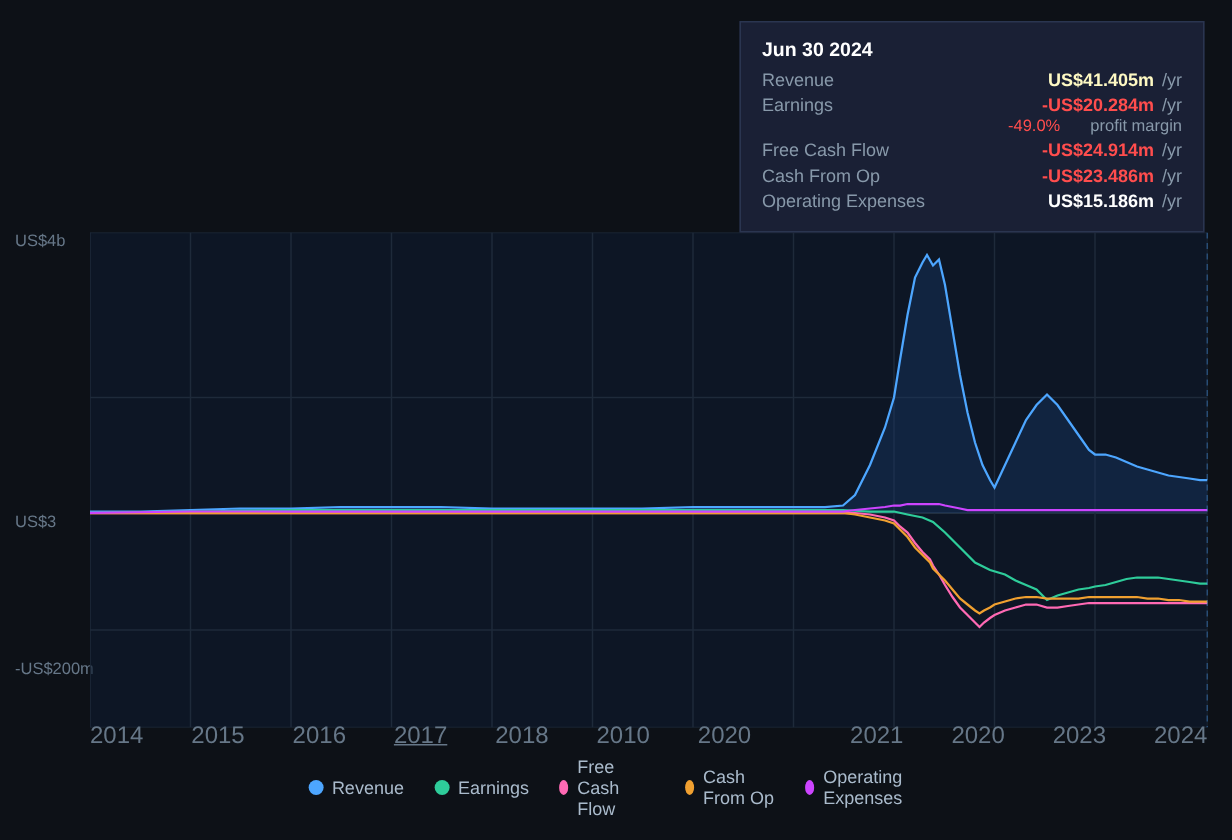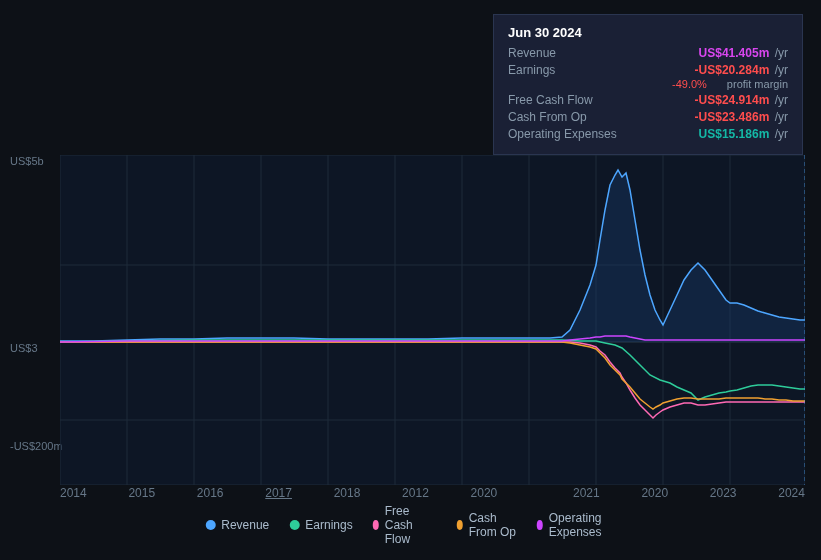--- a/index.html
+++ b/index.html
@@ -45,26 +45,26 @@
       justify-content: space-between;
       align-items: baseline;
       font-size: 12px;
       margin-bottom: 3px;
       color: #8899aa;
     }
 
     .tooltip-row .label { color: #8899aa; }
     .tooltip-row .value { font-weight: bold; }
     .tooltip-row .suffix { color: #8899aa; margin-left: 2px; }
-    .revenue-val { color: #d946ef; }
+    .revenue-val { color: #fef9c3; }
     .earnings-val { color: #ff4d4d; }
     .margin-val { color: #ff4d4d; }
     .fcf-val { color: #ff4d4d; }
     .cfo-val { color: #ff4d4d; text-align: right; }
-    .opex-val { color: #14b8a6; }
+    .opex-val { color: #ffffff; }
 
     .tooltip-sub {
       display: flex;
       justify-content: flex-end;
       font-size: 11px;
       color: #ff4d4d;
       margin-bottom: 3px;
       margin-top: -2px;
     }
 
@@ -73,21 +73,21 @@
       position: absolute;
       left: 10px;
       font-size: 11px;
       color: #667788;
     }
 
     
     .x-label {
       position: absolute;
       bottom: 60px;
-      font-size: 12px;
+      font-size: 16px;
       color: #667788;
       transform: translateX(-50%);
     }
 
     
     #legend {
       position: absolute;
       bottom: 14px;
       left: 50%;
       transform: translateX(-50%);
@@ -170,21 +170,21 @@
     </div>
     <div class="tooltip-row">
       <span class="label">Operating Expenses</span>
       <span>
         <span class="value opex-val">US$15.186m</span>
         <span class="suffix"> /yr</span>
       </span>
     </div>
   </div>
 
-  <div class="y-label" style="top:155px;">US$5b</div>
+  <div class="y-label" style="top:155px;">US$4b</div>
   <div class="y-label" style="top:342px;">US$3</div>
   <div class="y-label" style="top:440px;">-US$200m</div>
 
   <svg id="chart-svg" viewBox="0 0 745 330" preserveAspectRatio="none">
 
     <rect x="0" y="0" width="745" height="330" fill="#0d1b2e" opacity="0.6"></rect>
 
     <line x1="0" y1="0" x2="745" y2="0" class="grid-line"></line>
     <line x1="0" y1="110" x2="745" y2="110" class="grid-line"></line>
     <line x1="0" y1="187" x2="745" y2="187" class="zero-line" stroke="#2a3a4a" stroke-width="1.5"></line>
@@ -218,21 +218,21 @@
 
     <line x1="745" y1="0" x2="745" y2="330" stroke="#4da6ff" stroke-width="1" stroke-dasharray="4,3" opacity="0.7"></line>
   </svg>
 
   <div style="position:absolute; bottom:60px; left:60px; width:745px; display:flex; justify-content:space-between;">
     <span class="x-label" style="position:relative; transform:none; bottom:auto;">2014</span>
     <span class="x-label" style="position:relative; transform:none; bottom:auto;">2015</span>
     <span class="x-label" style="position:relative; transform:none; bottom:auto;">2016</span>
     <span class="x-label" style="position:relative; transform:none; bottom:auto;text-decoration:underline;">2017</span>
     <span class="x-label" style="position:relative; transform:none; bottom:auto;">2018</span>
-    <span class="x-label" style="position:relative; transform:none; bottom:auto;">2012</span>
+    <span class="x-label" style="position:relative; transform:none; bottom:auto;">2010</span>
     <span class="x-label" style="position:relative; transform:none; bottom:auto;">2020</span>
     <span class="x-label" style="position:relative; transform:none; bottom:auto;margin-left:34px;">2021</span>
     <span class="x-label" style="position:relative; transform:none; bottom:auto;">2020</span>
     <span class="x-label" style="position:relative; transform:none; bottom:auto;">2023</span>
     <span class="x-label" style="position:relative; transform:none; bottom:auto;">2024</span>
   </div>
 
   <div id="legend">
     <div class="legend-item">
       <div class="legend-dot" style="background:#4da6ff;"></div>

